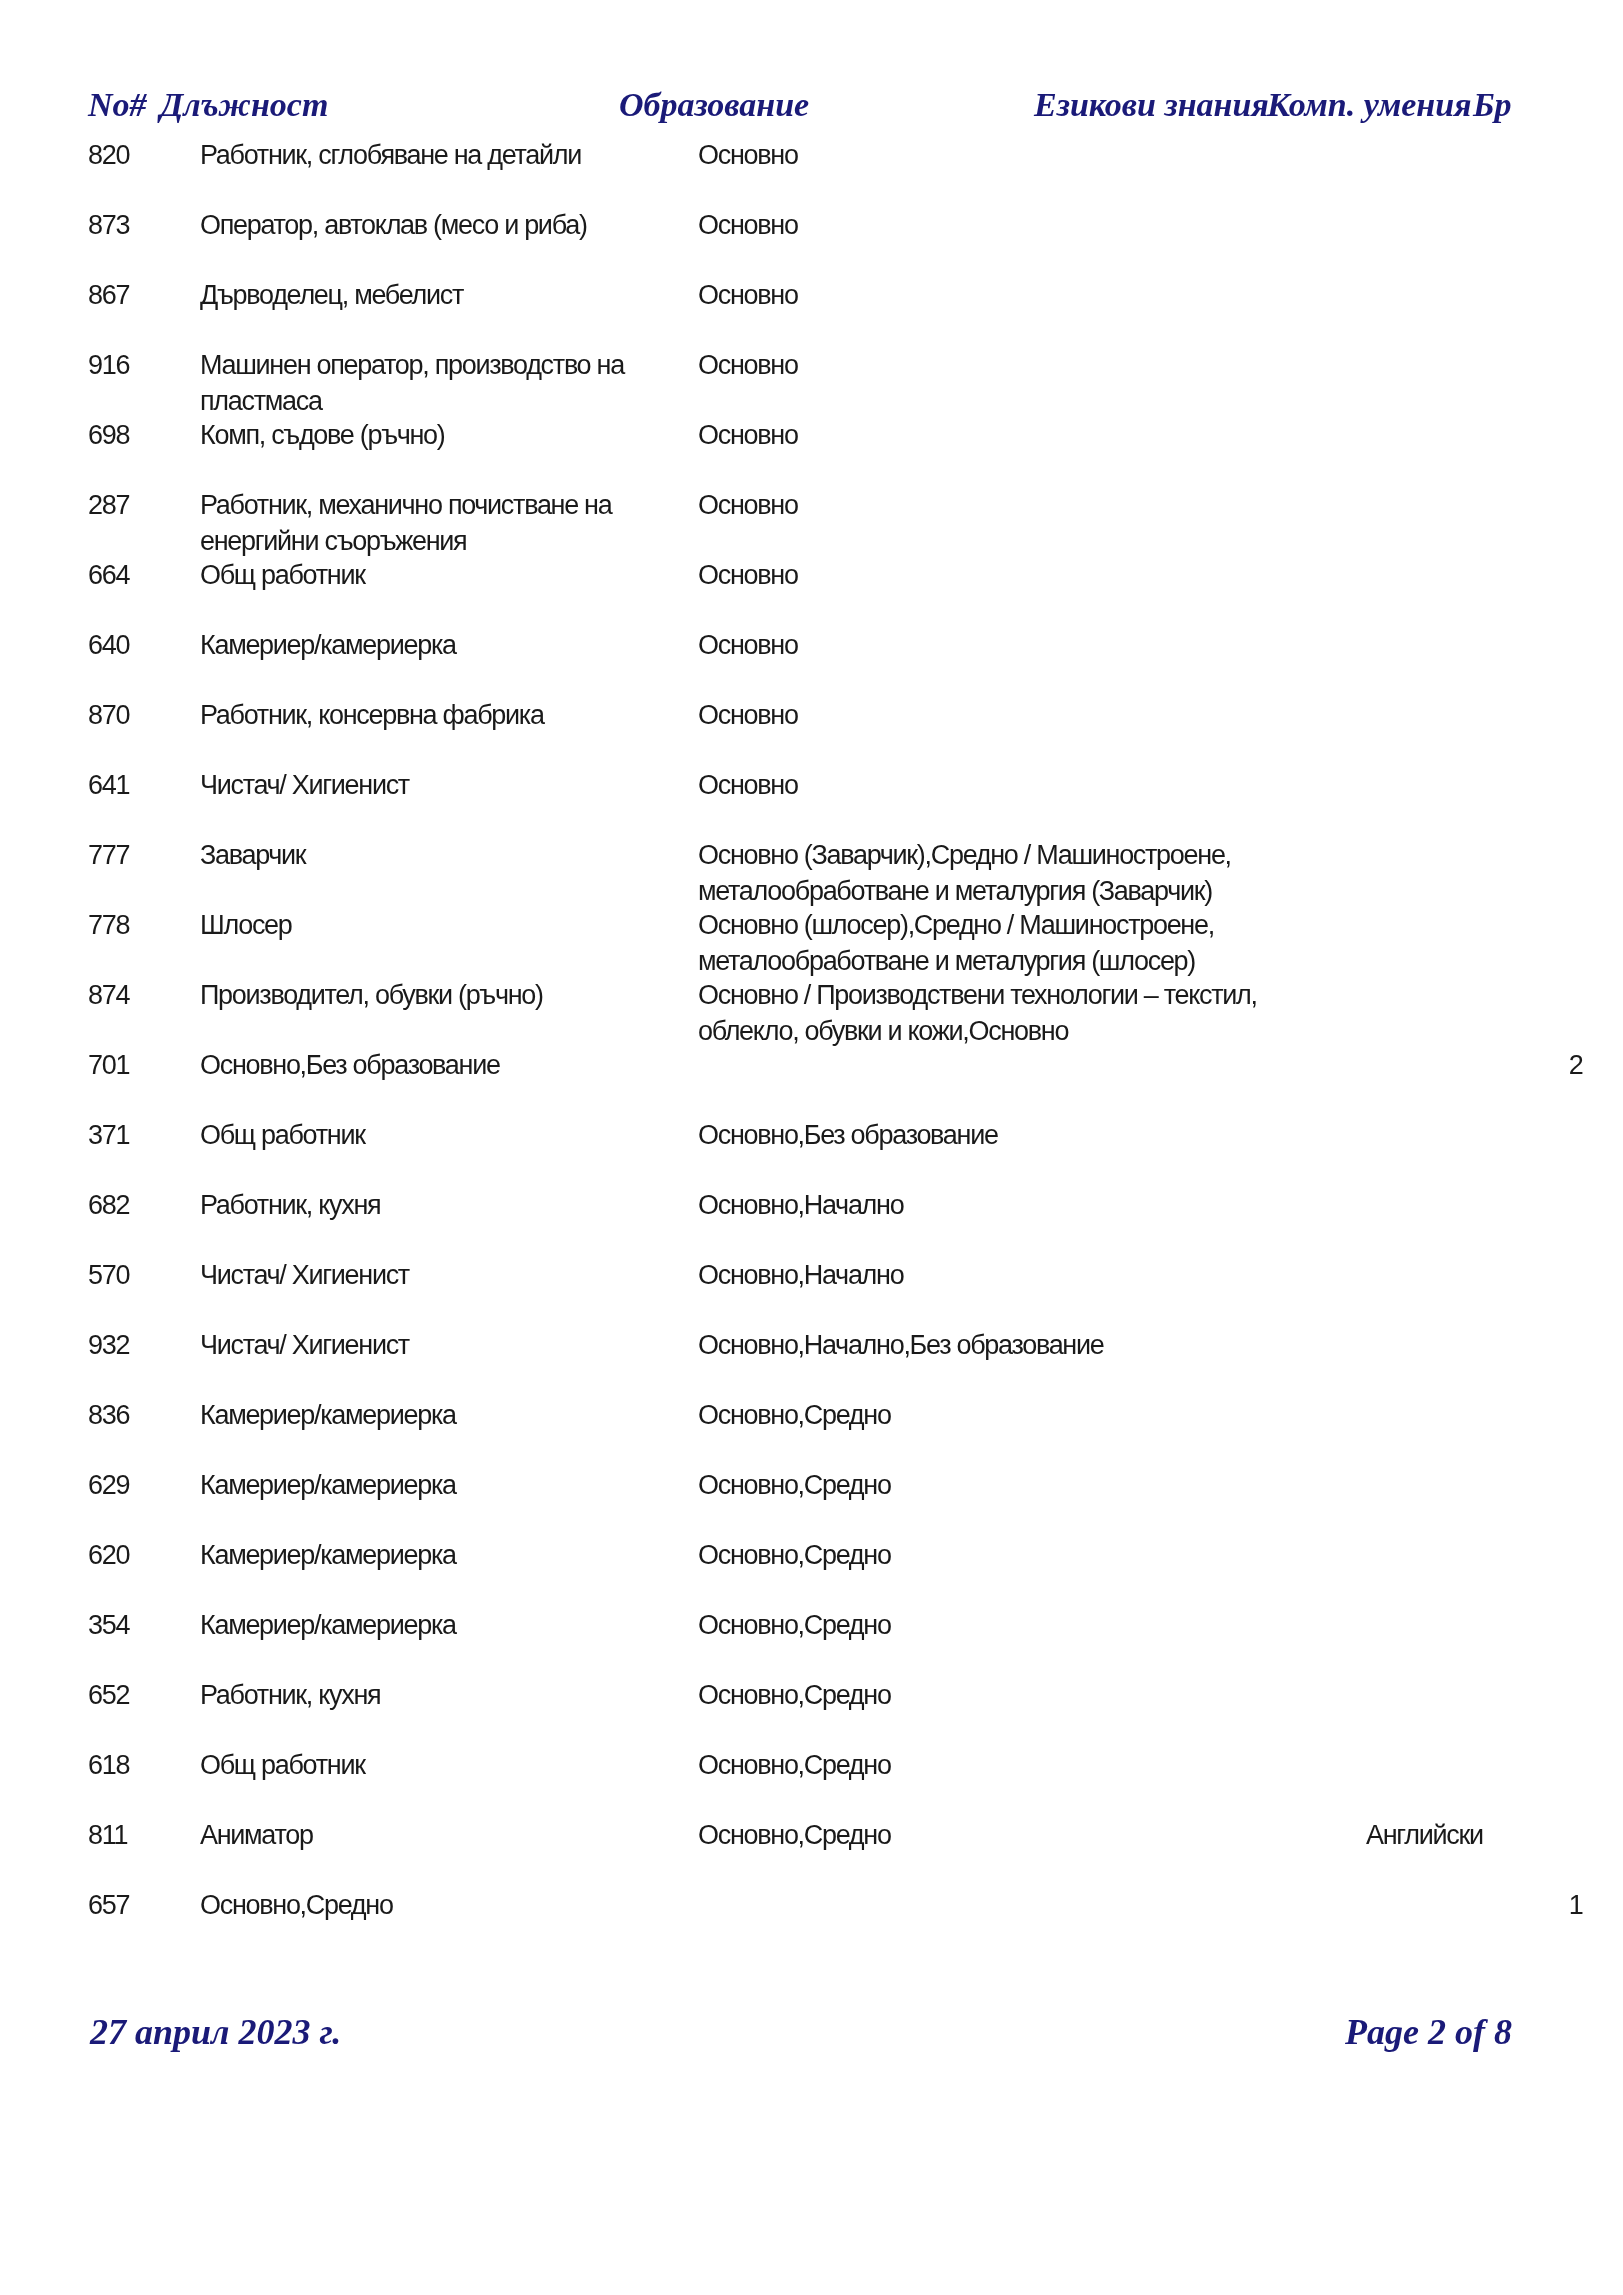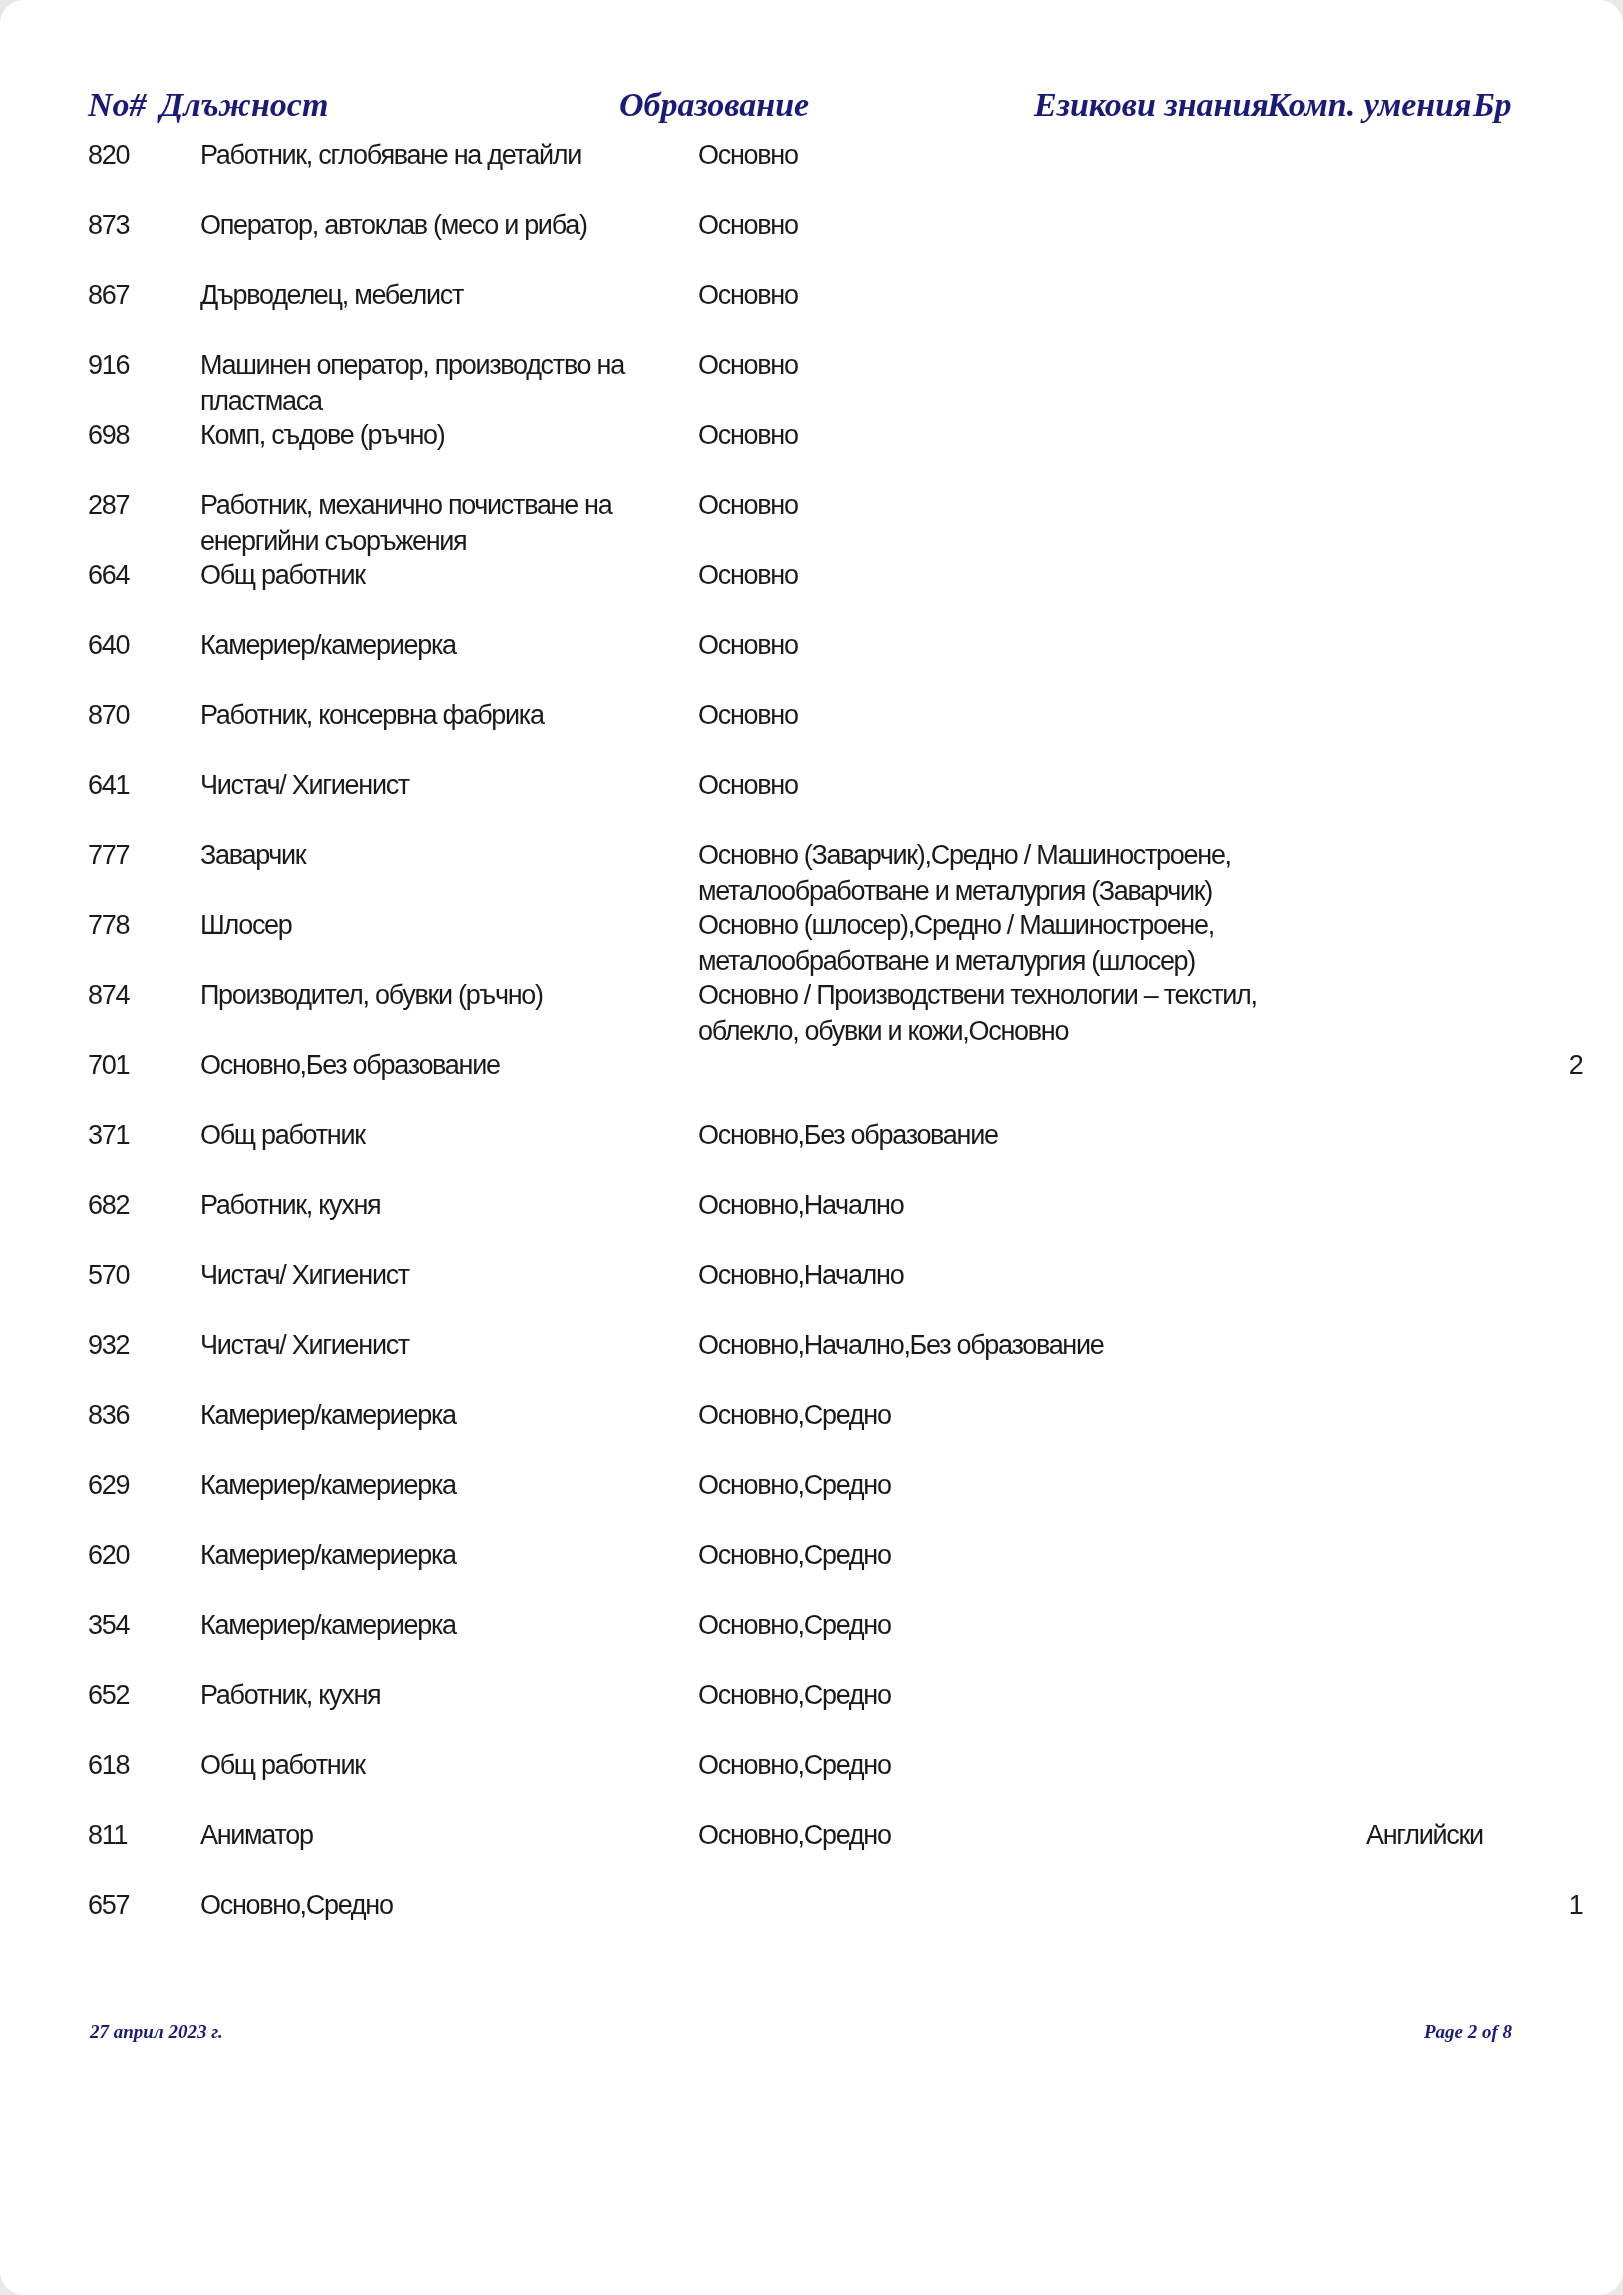--- a/index.html
+++ b/index.html
@@ -4,21 +4,20 @@
 <style>
   html,body{margin:0;padding:0;background:#e8e8e8;}
   .page{
     position:relative;
     width:1623px;
     height:2295px;
     background:#ffffff;
     overflow:hidden;
     font-family:"Liberation Sans", sans-serif;
     color:#1a1a1a;
-    border-radius:24px;
   }
   
   .thead{
     position:absolute;
     top:84px; left:0; right:0;
     height:46px;
     font-family:"Liberation Serif", serif;
     font-weight:bold;
     font-style:italic;
     font-size:34px;
@@ -57,21 +56,21 @@
     padding-right:6.5px;
   }
   
   .pfooter{
     position:absolute;
     top:2015px; left:0; right:0;
     height:39px;
     font-family:"Liberation Serif", serif;
     font-weight:bold;
     font-style:italic;
-    font-size:19px;
+    font-size:36px;
     line-height:34px;
     color:#1a1a78;
     white-space:nowrap;
   }
   .f-date{position:absolute;left:90px;top:0;}
   .f-page{position:absolute;right:111px;top:0;}
 </style>
 </head>
 <body>
 

